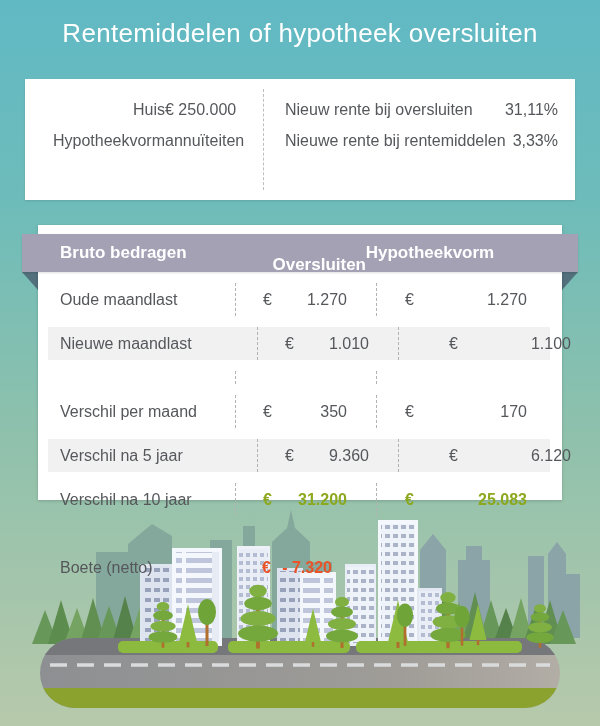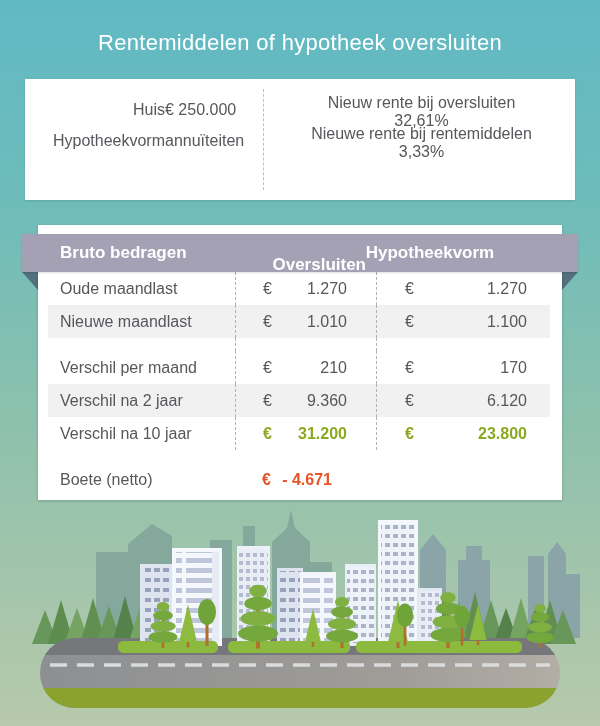--- a/index.html
+++ b/index.html
@@ -2,58 +2,58 @@
 <html><head>
 <meta charset="utf-8">
 <style>
   html,body{margin:0;padding:0;}
   body{font-family:"Liberation Sans",sans-serif;}
   #app{
     position:relative;width:600px;height:726px;overflow:hidden;
     background:linear-gradient(180deg,#61b9c4 0%,#6ebcba 28%,#8fc1ac 60%,#b7c9ab 100%);
   }
   .title{
-    position:absolute;top:30px;left:0;width:100%;text-align:center;
-    color:#ffffff;font-size:22px;font-weight:400;letter-spacing:.3px;
+    position:absolute;top:18px;left:0;width:100%;text-align:center;
+    color:#ffffff;font-size:26px;font-weight:400;letter-spacing:.3px;
   }
   
   .info-card{
     position:absolute;left:25px;top:79px;width:550px;height:121px;background:#fff;
     box-shadow:0 1px 2px rgba(0,0,0,.12);display:flex;box-sizing:border-box;text-align:right;
   }
   .info-left{width:238px;padding:15px 0 0 14px;box-sizing:border-box;}
   .info-divider{border-left:1px dashed #bcbfc1;margin:10px 0;}
   .info-right{flex:1;padding:15px 17px 0 21px;box-sizing:border-box;}
   .info-row{display:flex;height:31px;align-items:center;font-size:16px;color:#55575b;}
   .info-left .info-label{width:126px;}
-  .info-right .info-row{justify-content:space-between;flex-direction:column;}
+  .info-right .info-row{justify-content:space-between;}
   
   .table-card{
     position:absolute;left:38px;top:225px;width:524px;height:275px;background:#fff;
     box-shadow:0 1px 3px rgba(0,0,0,.18);z-index:2;
   }
   .ribbon{
     position:absolute;left:22px;top:234px;width:556px;height:38px;background:#a5a1b5;
     z-index:4;color:#fff;font-size:17px;font-weight:700;box-shadow:0 1px 2px rgba(0,0,0,.12);
   }
   .rb-col1{position:absolute;left:38px;top:0;line-height:38px;}
   .rb-col2{position:absolute;left:174px;width:170px;top:12px;line-height:38px;text-align:right;}
   .rb-col3{position:absolute;left:323px;width:170px;top:0;line-height:38px;text-align:center;}
   .fold{position:absolute;top:272px;width:16px;height:18px;background:#53707d;z-index:1;}
   .fold-left{left:22px;clip-path:polygon(0 0,100% 0,100% 100%);}
   .fold-right{left:562px;clip-path:polygon(0 0,100% 0,0 100%);}
   .table-body{position:absolute;left:0;top:47px;width:524px;}
   .t-row{
     display:grid;grid-template-columns:197px 142px 185px;height:33px;align-items:center;
-    font-size:16px;color:#55575b;
+    font-size:16px;color:#55575b;margin-top:11px;
   }
   .t-row.spacer{height:13px;}
   .t-row.alt{
     background:linear-gradient(#f1f1f2,#f1f1f2) no-repeat;
-    background-size:calc(100% - 22px) 100%;background-position:10px 0;
+    background-size:calc(100% - 22px) 100%;background-position:10px 0;gap:22px;
   }
   .t-row .lbl{padding-left:22px;}
   .cellv{
     display:flex;justify-content:space-between;align-items:center;
     align-self:stretch;box-sizing:border-box;
   }
   .c2{padding:0 29px 0 27px;}
   .c3{padding:0 35px 0 28px;}
   .bordered .c2{border-left:1px dashed #b2b2b4;border-right:1px dashed #b2b2b4;}
   .t-row.green .cellv{color:#8ca81e;font-weight:700;}
@@ -77,21 +77,21 @@
       </div>
       <div class="info-row">
         <span class="info-label">Hypotheekvorm</span>
         <span class="info-value">annuïteiten</span>
       </div>
     </div>
     <div class="info-divider"></div>
     <div class="info-right">
       <div class="info-row">
         <span class="info-label">Nieuw rente bij oversluiten</span>
-        <span class="info-value">32,61%</span>
+        <span class="info-value">31,11%</span>
       </div>
       <div class="info-row">
         <span class="info-label">Nieuwe rente bij rentemiddelen</span>
         <span class="info-value">3,33%</span>
       </div>
     </div>
   </div>
 
   <div class="fold fold-left"></div>
   <div class="fold fold-right"></div>
@@ -131,63 +131,63 @@
       <div class="t-row spacer bordered">
         <div class="lbl"></div>
           <div class="cellv c2"></div>
           <div class="cellv c3"></div>
       </div>
 
       <div class="t-row bordered">
         <div class="lbl">Verschil per maand</div>
         <div class="cellv c2">
           <span>€</span>
-          <span>210</span>
+          <span>350</span>
         </div>
         <div class="cellv c3">
           <span>€</span>
           <span>170</span>
         </div>
       </div>
 
       <div class="t-row alt bordered">
-        <div class="lbl">Verschil na 2 jaar</div>
+        <div class="lbl">Verschil na 5 jaar</div>
         <div class="cellv c2">
           <span>€</span>
           <span>9.360</span>
         </div>
         <div class="cellv c3">
           <span>€</span>
           <span>6.120</span>
         </div>
       </div>
 
       <div class="t-row green bordered">
         <div class="lbl">Verschil na 10 jaar</div>
         <div class="cellv c2">
           <span>€</span>
           <span>31.200</span>
         </div>
         <div class="cellv c3">
           <span>€</span>
-          <span>23.800</span>
+          <span>25.083</span>
         </div>
       </div>
 
       <div class="t-row spacer">
         <div class="lbl"></div>
           <div class="cellv c2"></div>
           <div class="cellv c3"></div>
       </div>
 
       <div class="t-row orange boete">
         <div class="lbl">Boete (netto)</div>
         <div class="cellv c2">
           <span>€</span>
-          <span>- 4.671</span>
+          <span>- 7.320</span>
         </div>
         <div class="cellv c3"></div>
       </div>
 
     </div>
   </div>
 
   <svg class="city" viewBox="0 0 600 230" xmlns="http://www.w3.org/2000/svg">
     <defs>
       <pattern id="w1" width="8" height="9" patternUnits="userSpaceOnUse">

